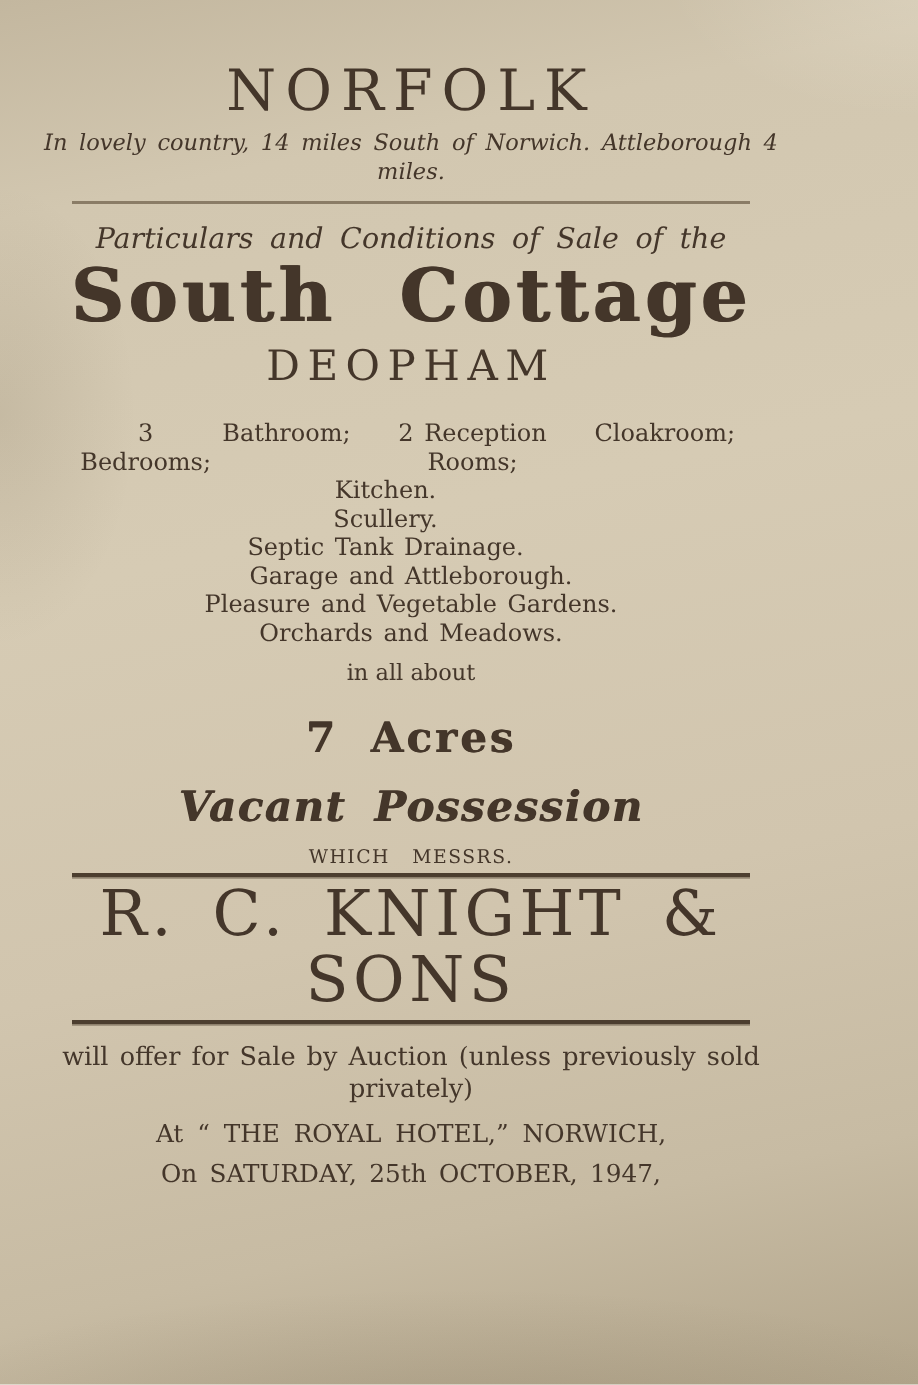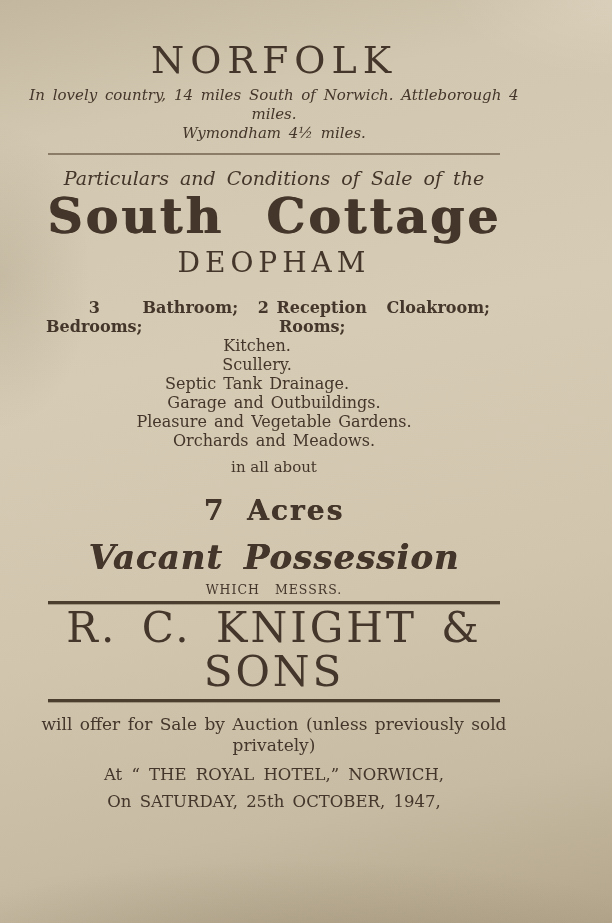--- a/index.html
+++ b/index.html
@@ -97,21 +97,20 @@
     }
     .features {
       margin-top: 20px;
       font-size: 16px;
       line-height: 19px;
       word-spacing: 2px;
     }
     .f-row1 {
       display: flex;
       padding: 0 30px 0 18px;
-      font-weight: bold;
     }
     .f-cols {
       display: flex;
       padding: 0 42px 0 8px;
       flex-direction: column;
     }
     .f-cols > span { flex: 1; text-align: center; }
     .in-all-about {
       margin-top: 8px;
       font-size: 15px;
@@ -121,21 +120,21 @@
       margin-top: 16px;
       font-size: 28px;
       line-height: 38px;
       font-weight: 700;
       letter-spacing: 2px;
       word-spacing: 10px;
       text-shadow: 0.5px 0 0 #44362a;
     }
     .possession {
       margin-top: 10px;
-      font-size: 34px;
+      font-size: 28px;
       line-height: 34px;
       font-weight: 700;
       font-style: italic;
       letter-spacing: 1px;
       word-spacing: 8px;
       text-shadow: 0.5px 0 0 #44362a;
     }
     .which-messrs {
       margin-top: 8px;
       font-size: 12.5px;
@@ -182,21 +181,20 @@
 </head>
 <body>
 
 <div class="page">
   <div class="content">
 
     <h1 class="county">NORFOLK</h1>
 
     <div class="location">
       <div>In lovely country, 14 miles South of Norwich.  Attleborough 4 miles.</div>
-      <div>Wymondham 4½ miles.</div>
     </div>
 
     <hr class="rule-thin">
 
     <div class="intro">Particulars and Conditions of Sale of the</div>
 
 
 
     <div class="property-name">South Cottage</div>
 
@@ -209,21 +207,21 @@
         <span>2 Reception Rooms;</span>
         <span>Cloakroom;</span>
       </div>
       <div class="f-cols">
         <span>Kitchen.</span>
         <span>Scullery.</span>
       </div>
       <div class="f-cols">
         <span>Septic Tank Drainage.</span>
       </div>
-      <div>Garage and Outbuildings.</div>
+      <div>Garage and Attleborough.</div>
       <div>Pleasure and Vegetable Gardens.</div>
       <div>Orchards and Meadows.</div>
     </div>
 
     <div class="in-all-about">in all about</div>
 
     <div class="acreage">7 Acres</div>
 
     <div class="possession">Vacant Possession</div>
 

